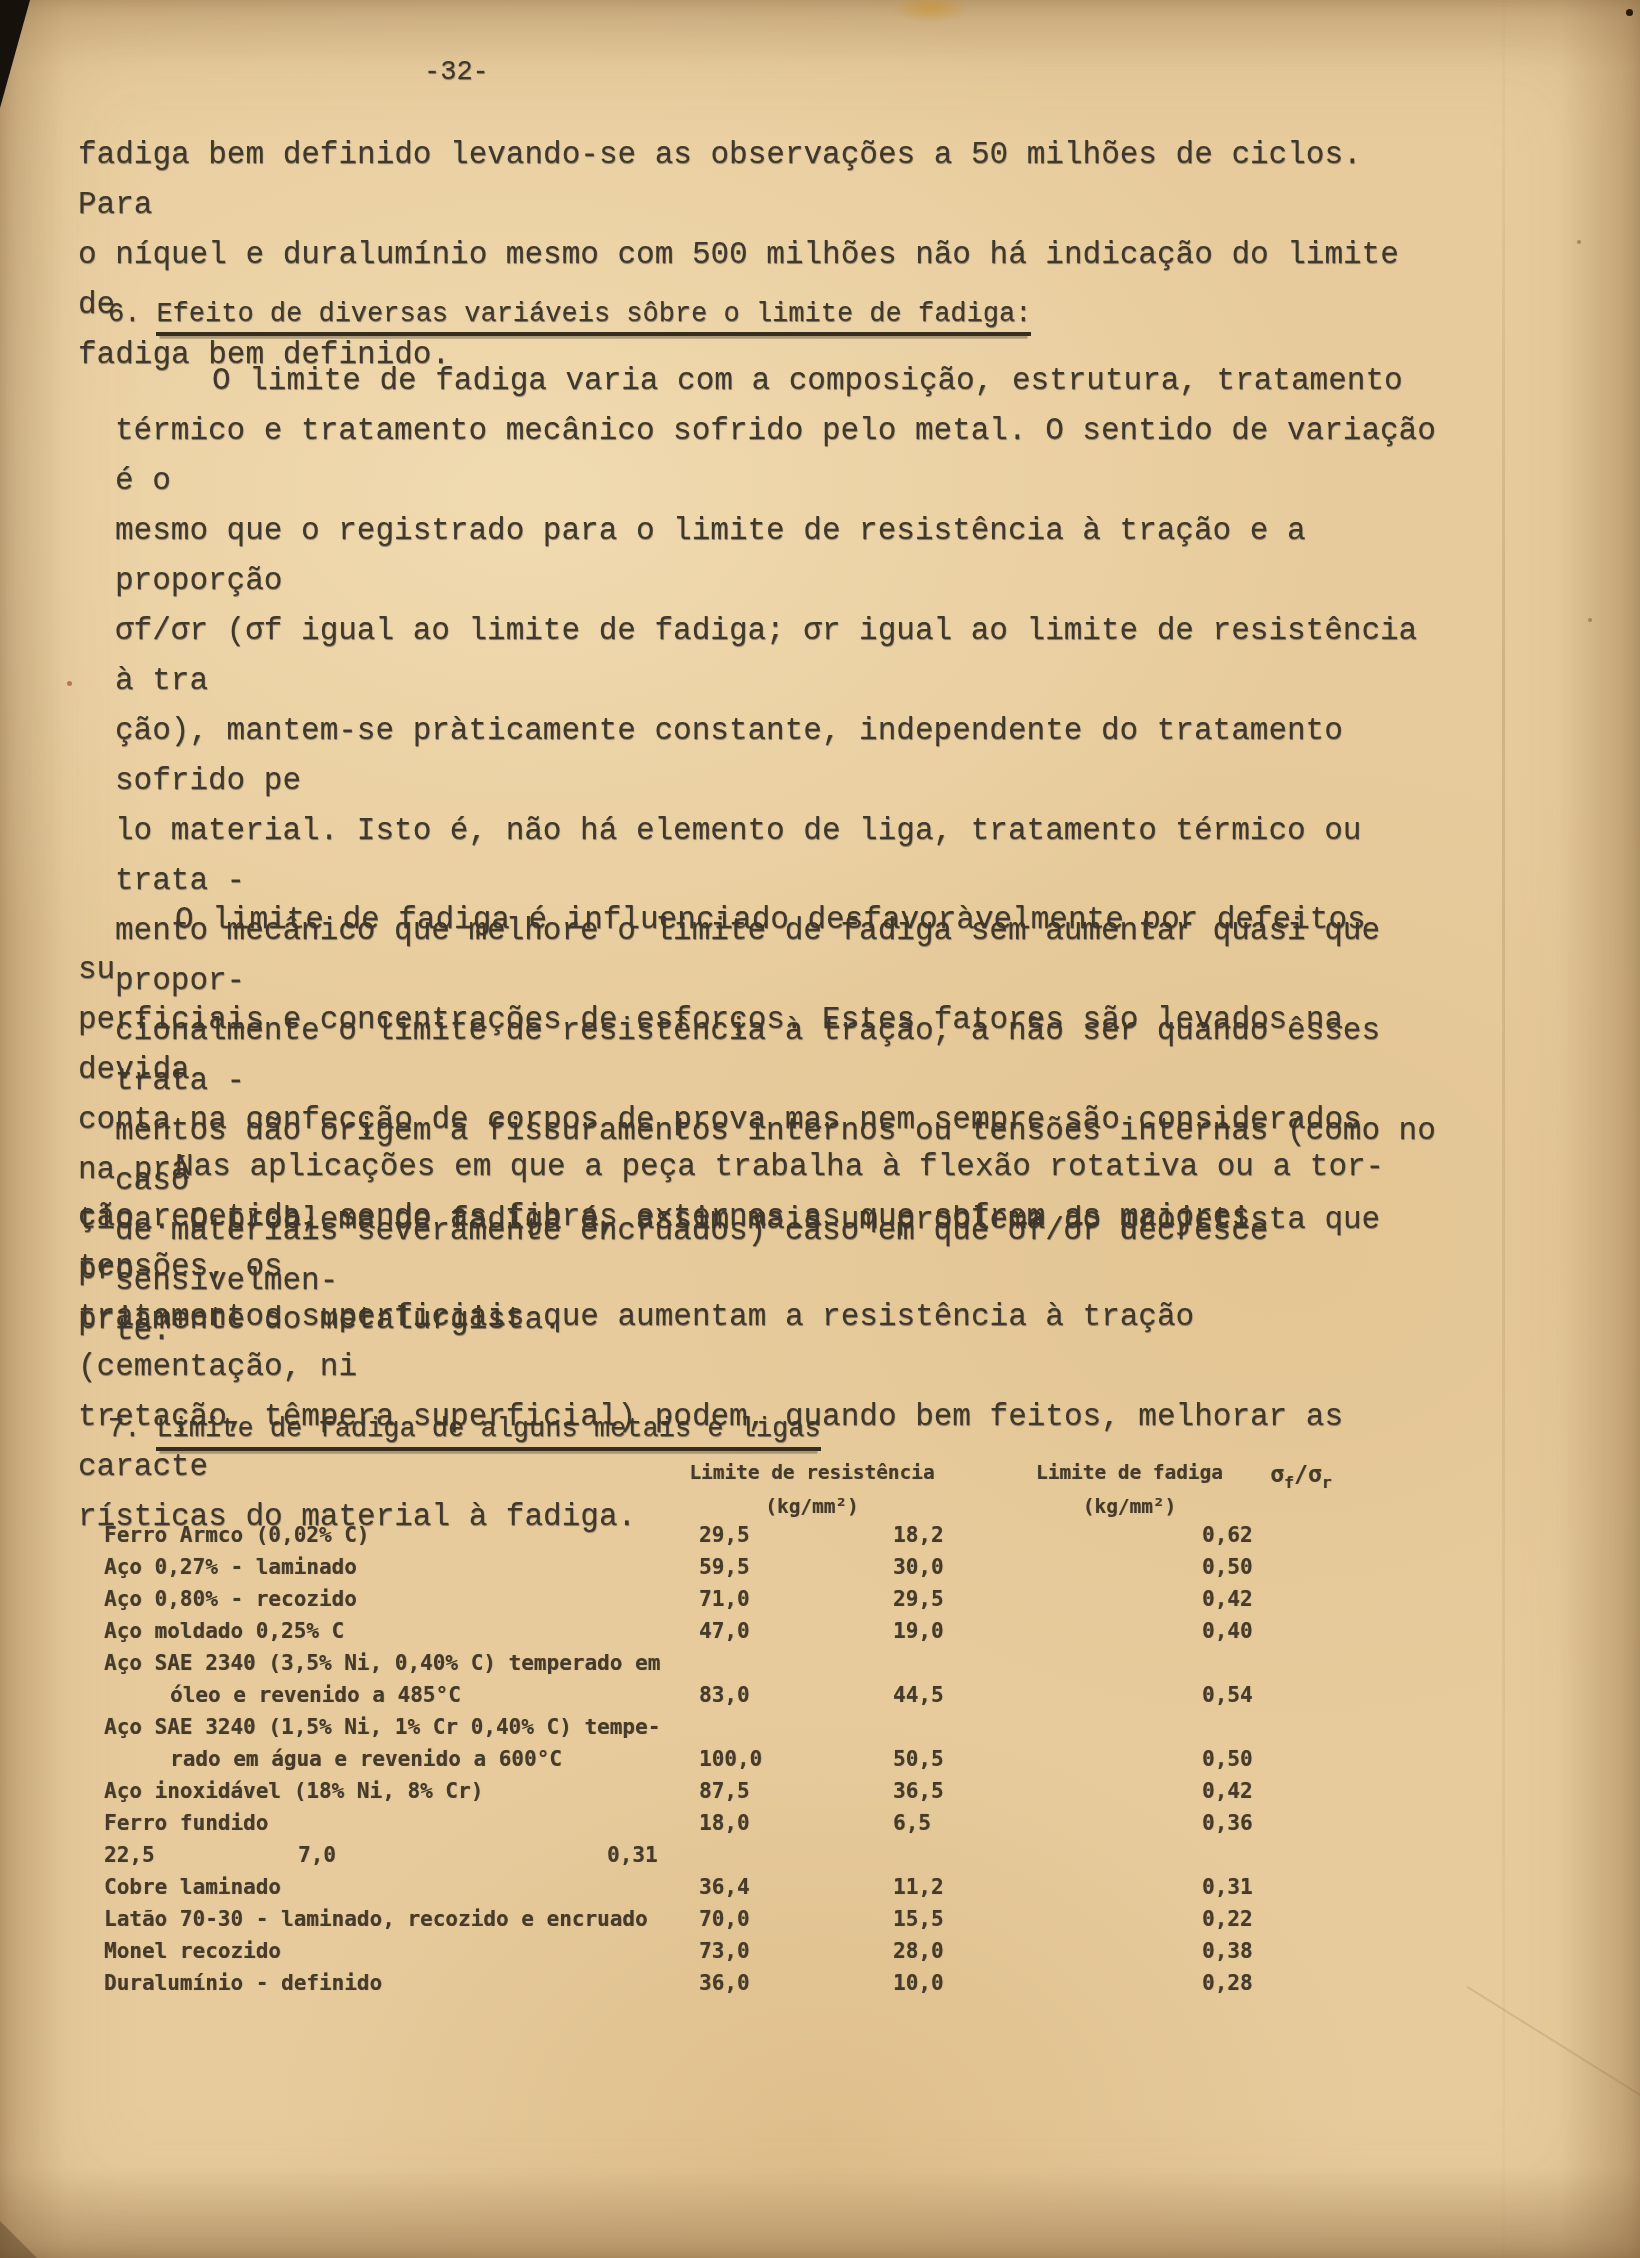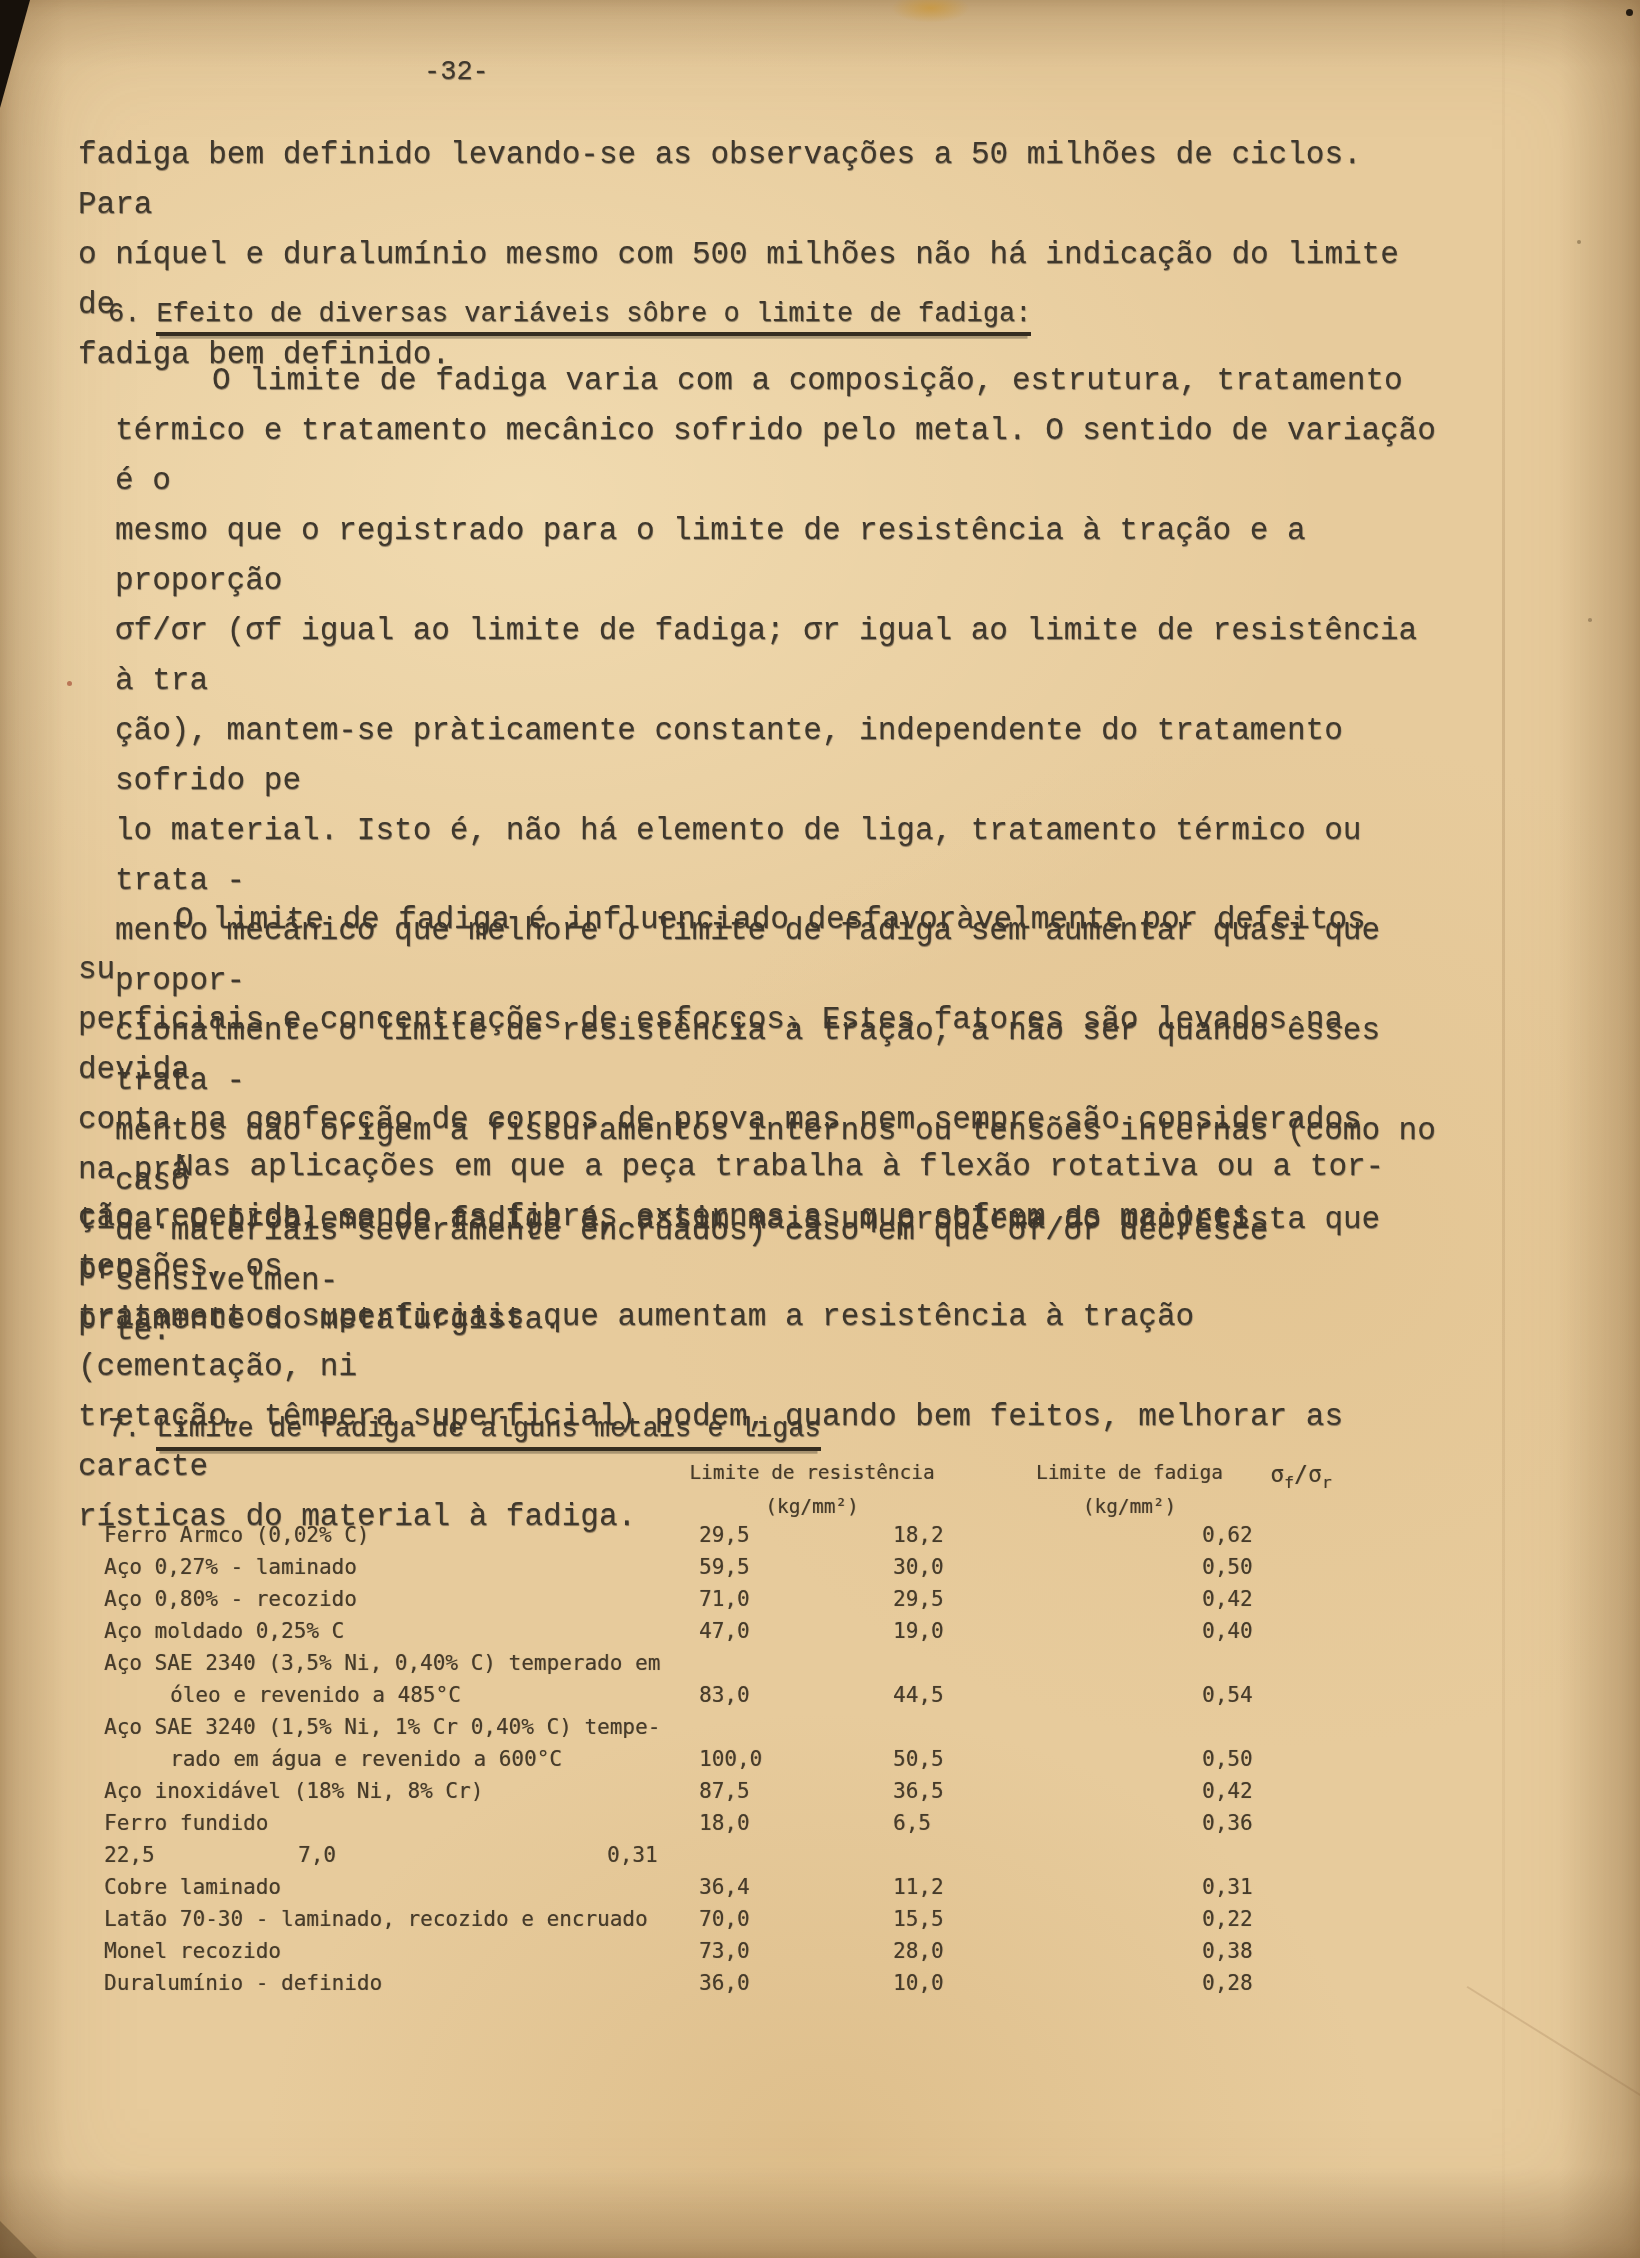--- a/index.html
+++ b/index.html
@@ -43,21 +43,21 @@
   }
   .heading .underlined{
     border-bottom:4.4px solid #352d20;
     padding-bottom:2.6px;
     box-shadow:0 6.2px 0 -3.5px rgba(53,45,32,0.35);
   }
   .heading .h-num{margin-right:16px;}
   
   .tbl-font{
     font-family:"DejaVu Sans Mono","Liberation Mono",monospace;
-    font-weight:normal;
+    font-weight:bold;
     color:#463b2a;
     text-shadow:0.4px 0.4px 0.7px rgba(60,48,32,0.5);
   }
   .tbl-header-line{position:absolute;text-align:center;font-size:19.4px;line-height:34px;white-space:pre-line;}
   .th-resist{left:618px;top:1456px;width:388px;}
   .th-fadiga{left:953px;top:1456px;width:353px;}
   .th-ratio{left:1235px;top:1457px;width:132px;font-size:23px;line-height:34px;}
   .th-ratio sub{font-size:0.72em;}
   #table-rows{position:absolute;left:104px;top:1519px;width:1253px;}
   .row{display:flex;align-items:flex-end;font-size:21px;line-height:32px;}

